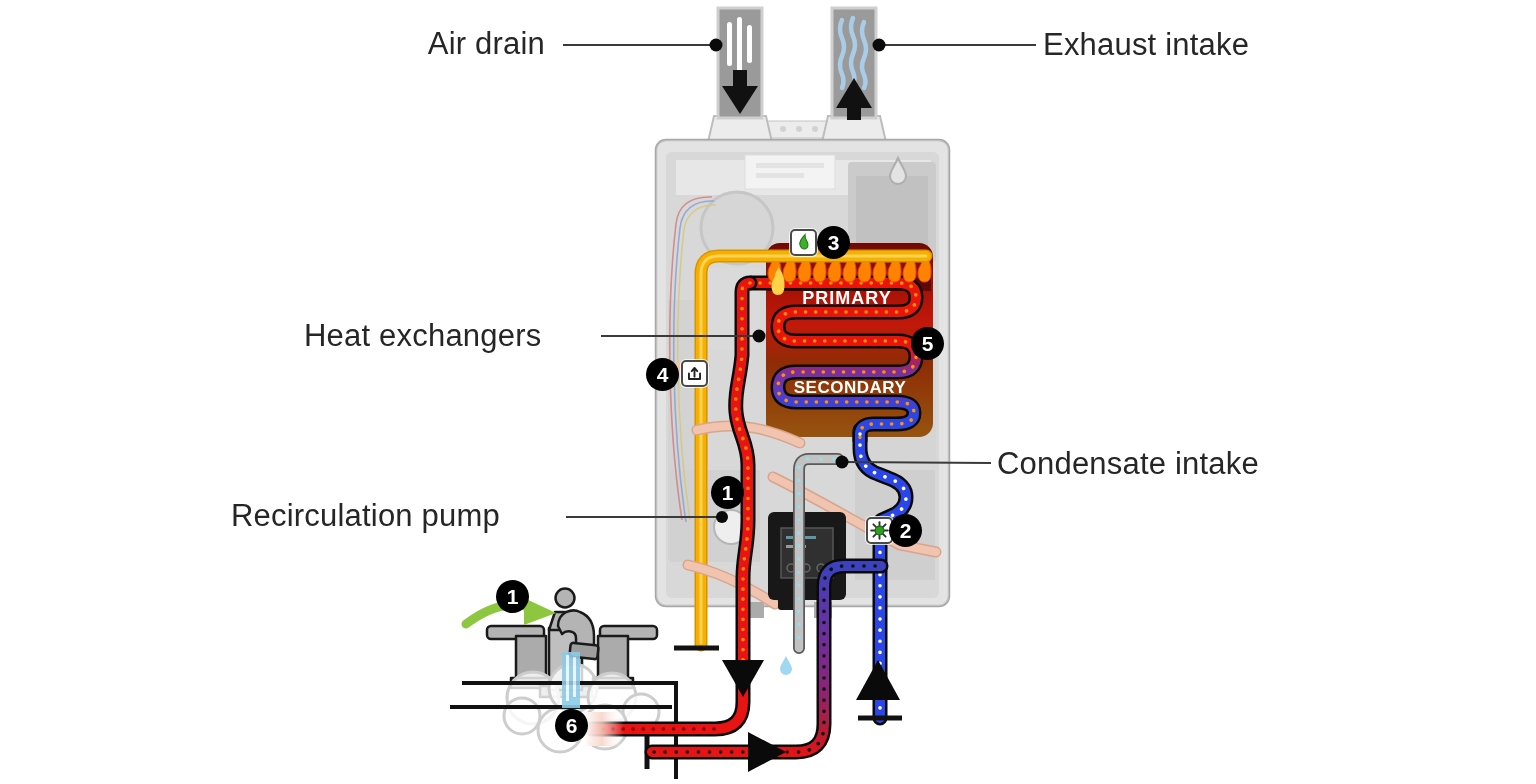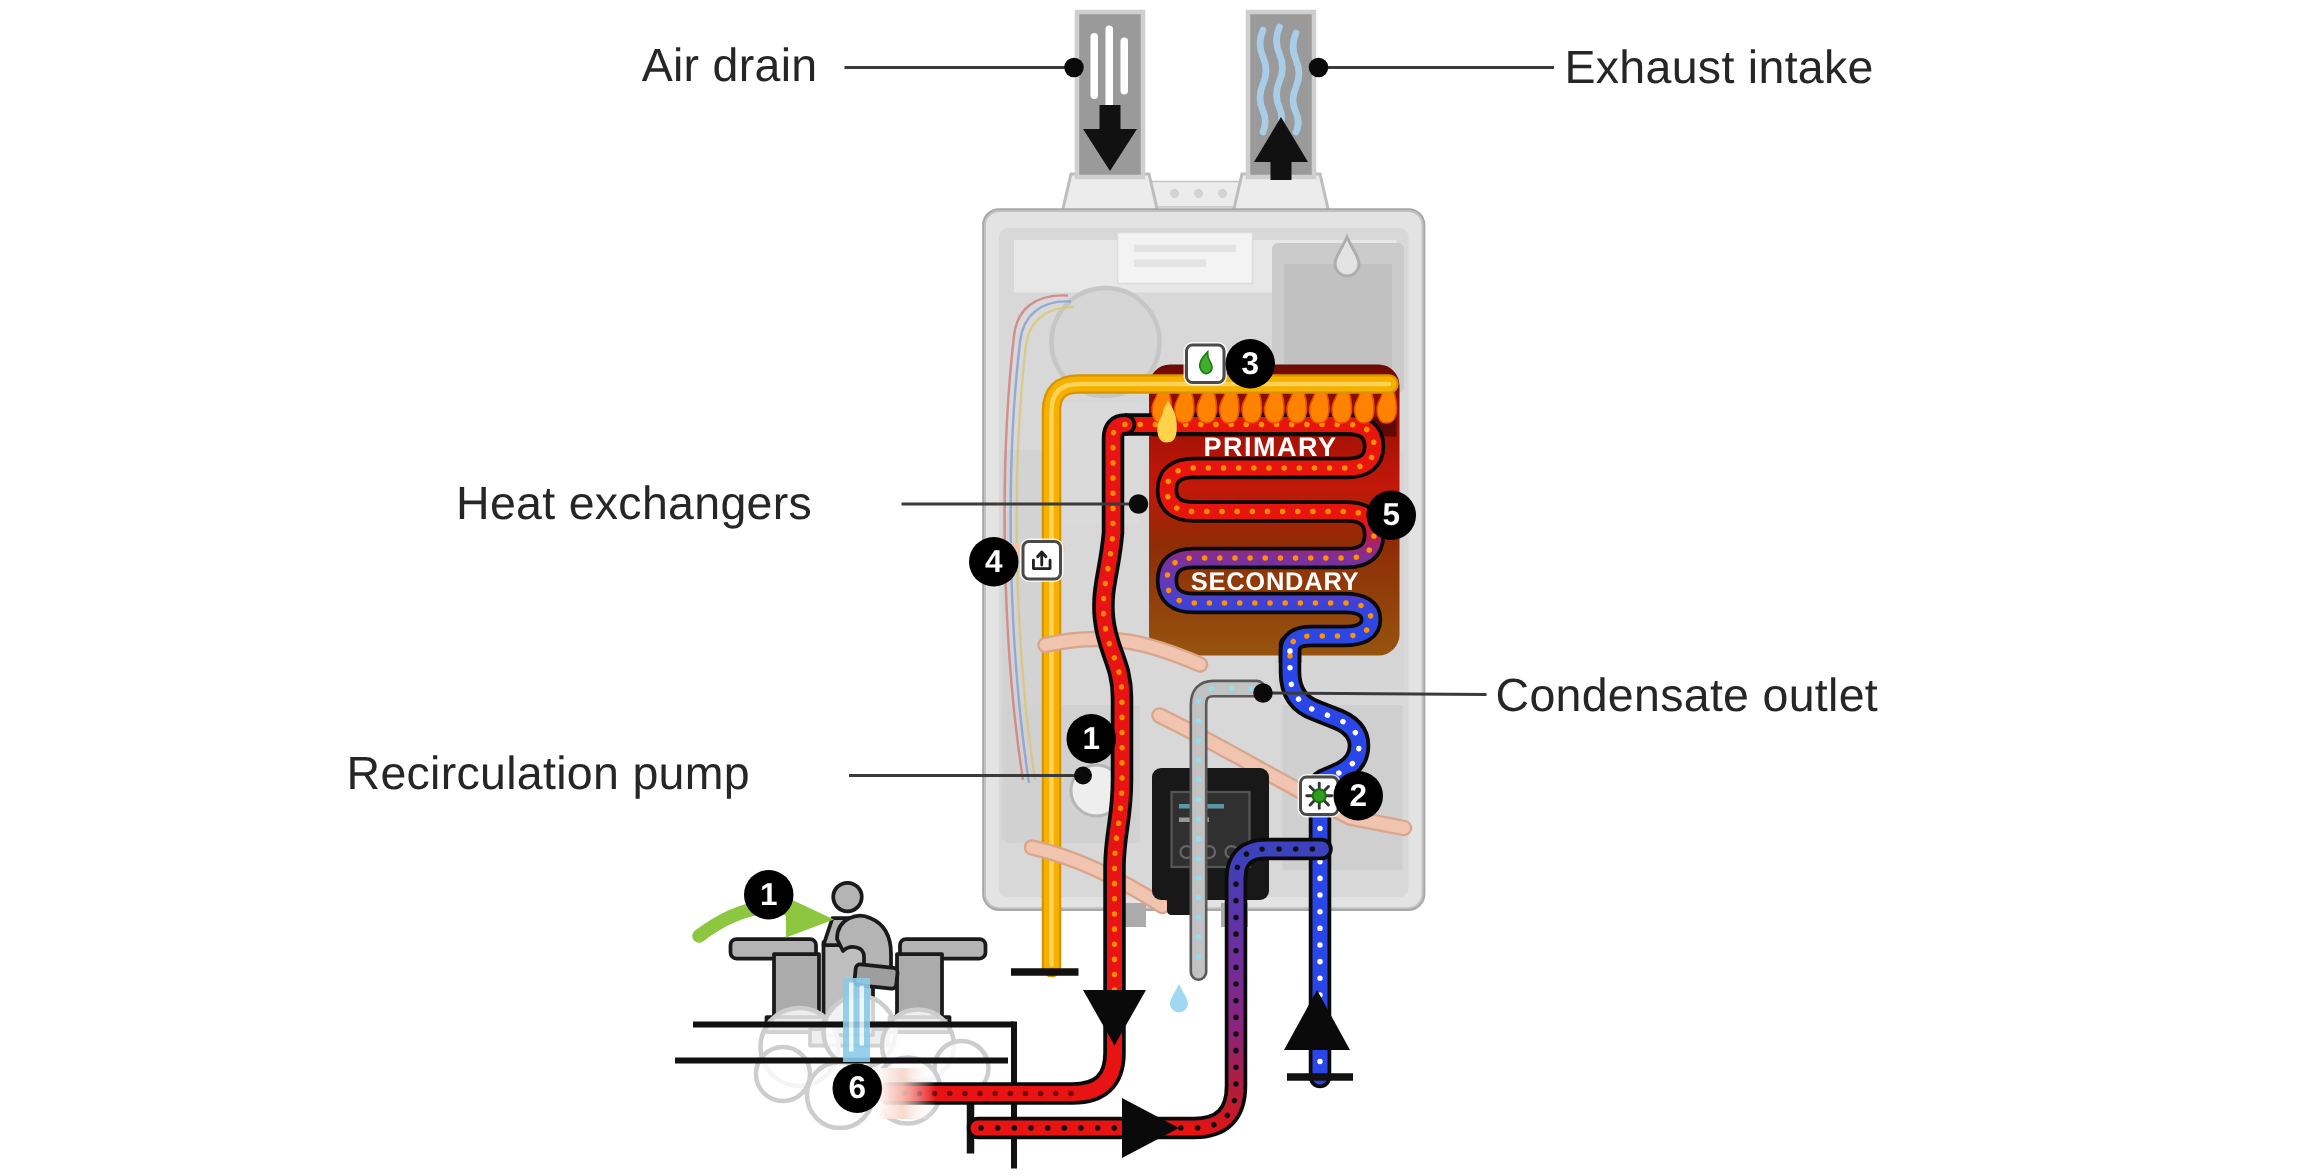--- a/index.html
+++ b/index.html
@@ -274,21 +274,21 @@
     <circle cx="879" cy="45" r="6.5"></circle>
     <circle cx="759" cy="336" r="6.5"></circle>
     <circle cx="842" cy="462" r="6.5"></circle>
     <circle cx="722" cy="517" r="6"></circle>
   </g>
 </svg>
 
 <div class="label" style="left:245px;top:26px;width:300px;text-align:right;">Air drain</div>
 <div class="label" style="left:1043px;top:27px;">Exhaust intake</div>
 <div class="label" style="left:304px;top:318px;">Heat exchangers</div>
-<div class="label" style="left:997px;top:446px;">Condensate outlet</div>
+<div class="label" style="left:997px;top:446px;">Condensate intake</div>
 <div class="label" style="left:231px;top:498px;">Recirculation pump</div>
 
 <div class="icon-box" style="left:790px;top:229px;">
   <svg width="19" height="19" viewBox="0 0 24 24">
     <path d="M14,2 C9,7 6.5,11 7.5,15 C8.5,19 11.5,21 14.5,20 C17.5,19 18.5,15.5 17,12 C15.8,9.2 13.5,7.5 14,2 Z" fill="#3fae2a" stroke="#1e7a14" stroke-width="1.4"></path>
   </svg>
 </div>
 <div class="icon-box" style="left:681px;top:360px;">
   <svg width="19" height="19" viewBox="0 0 24 24" fill="none" stroke="#222" stroke-width="2.4" stroke-linecap="round" stroke-linejoin="round">
     <path d="M5,19 H19 M5,19 V12 M19,19 V12"></path>

